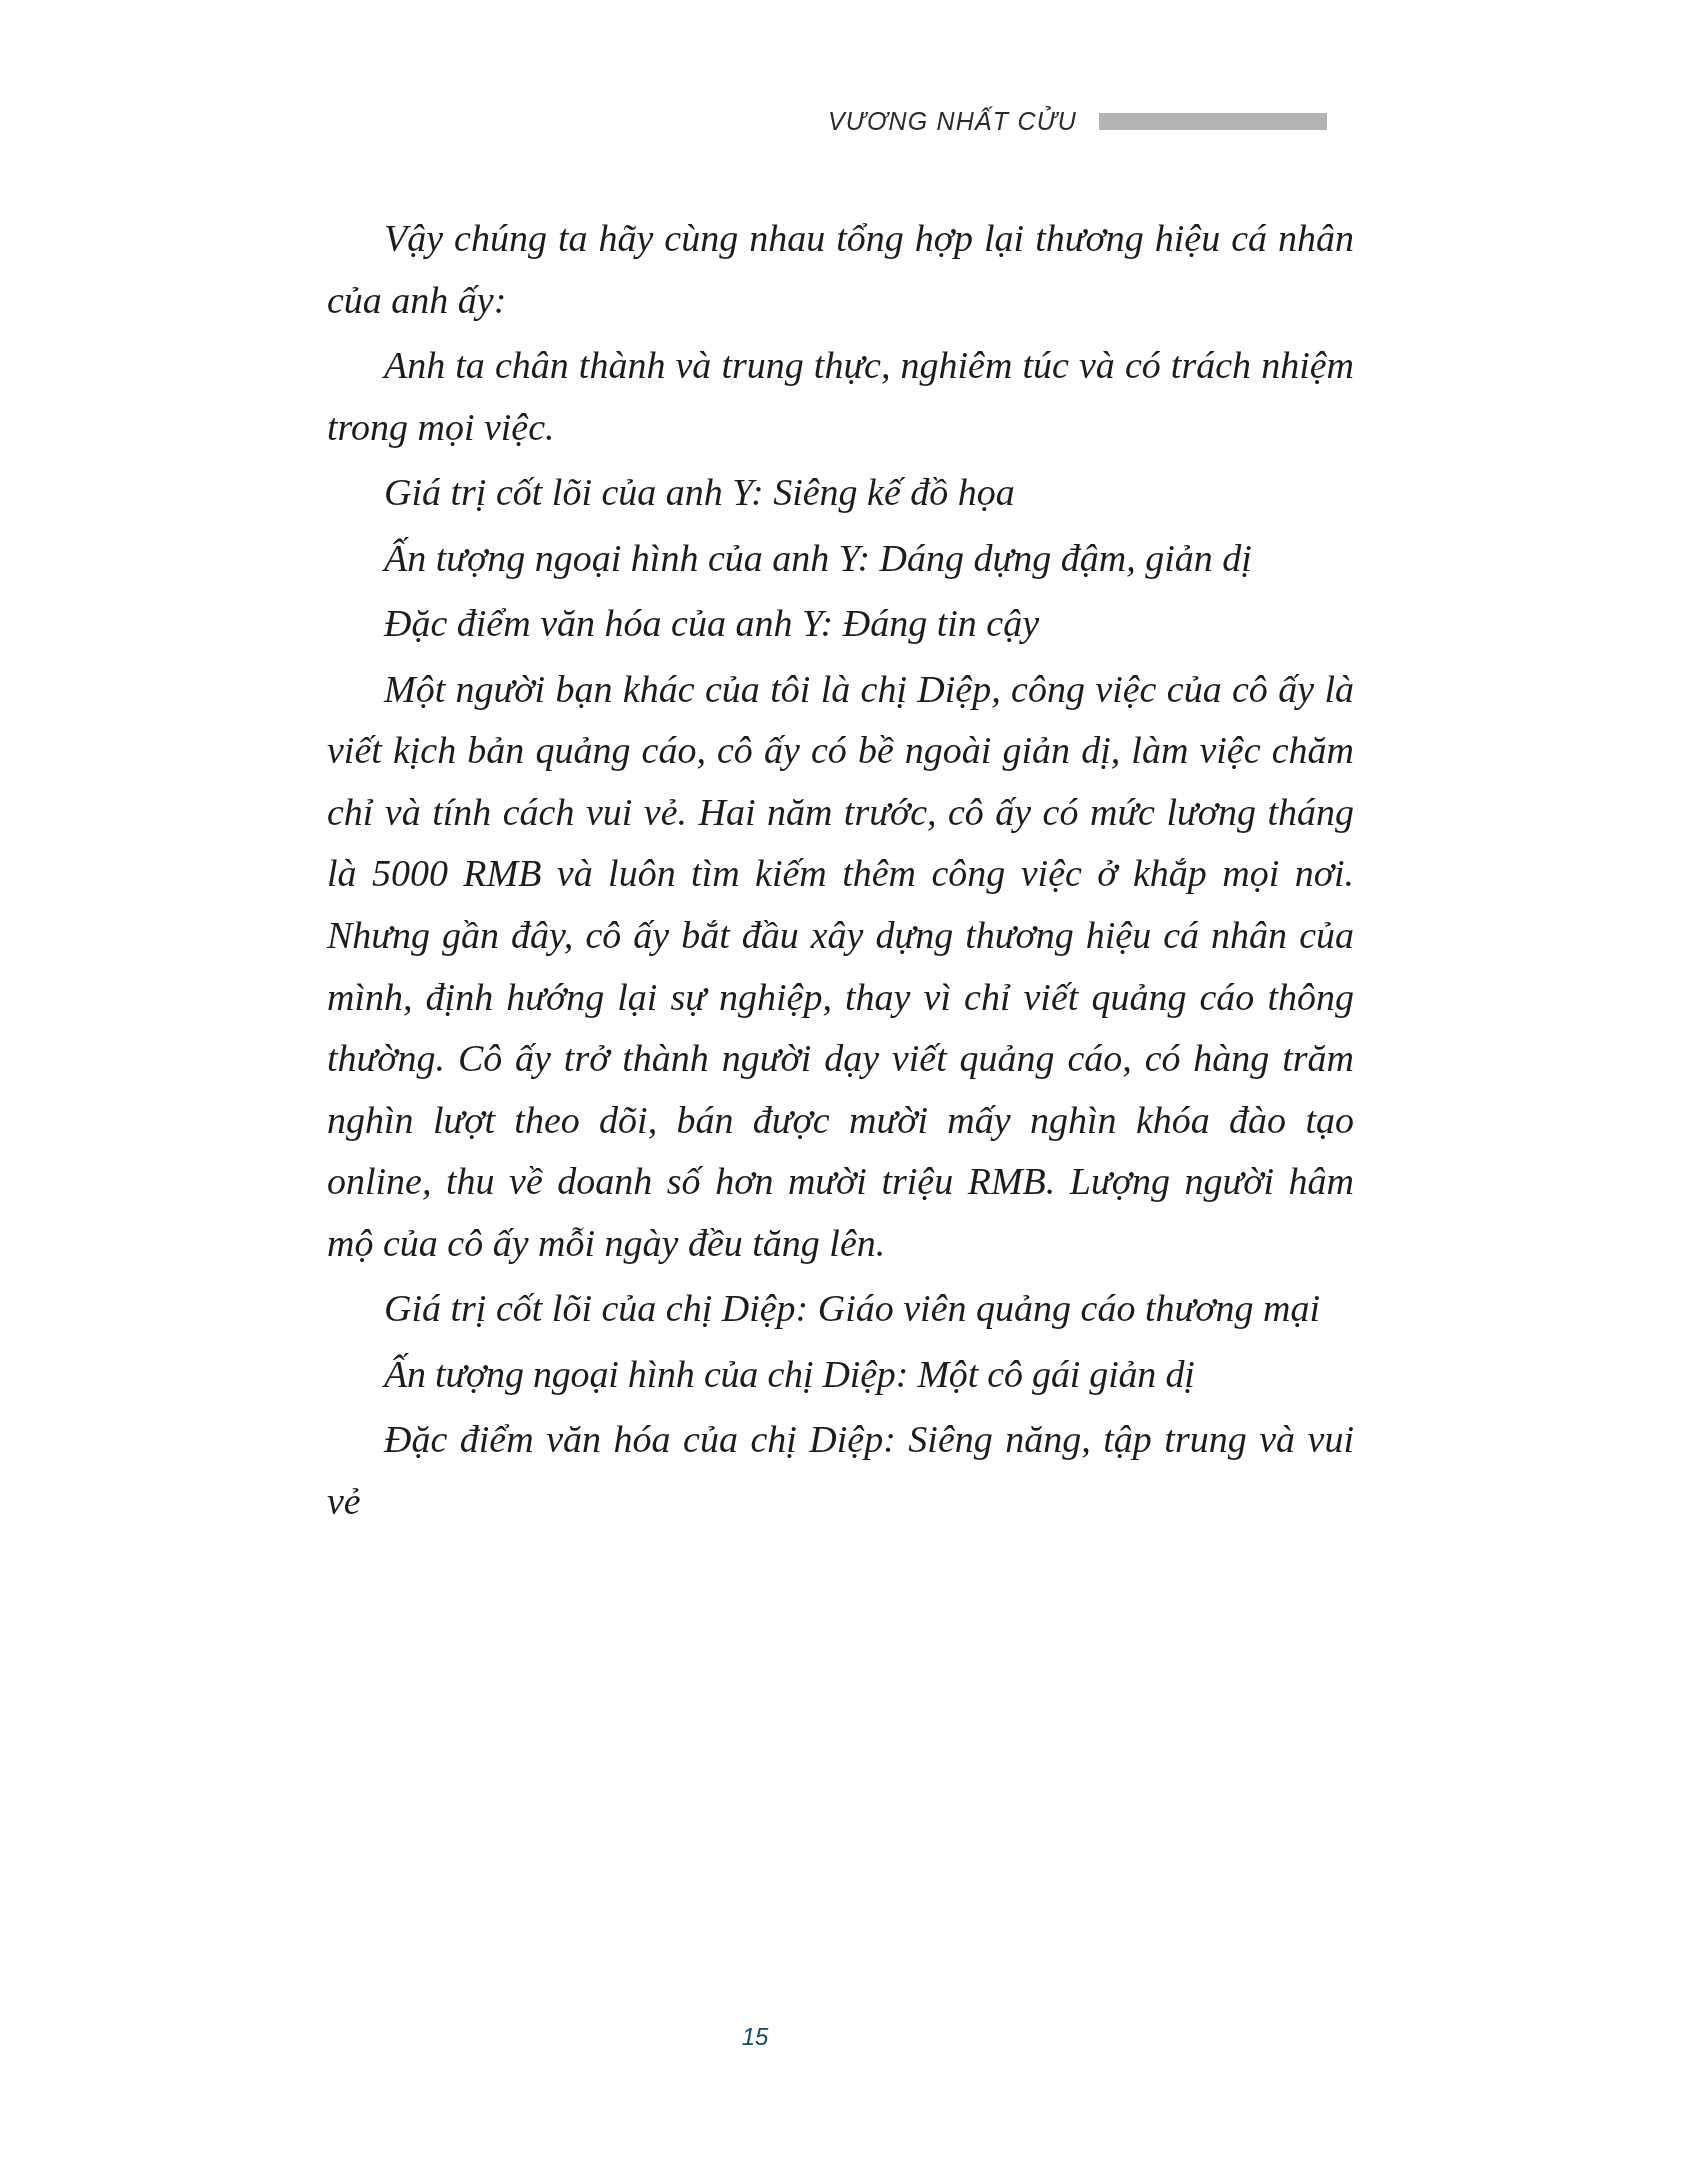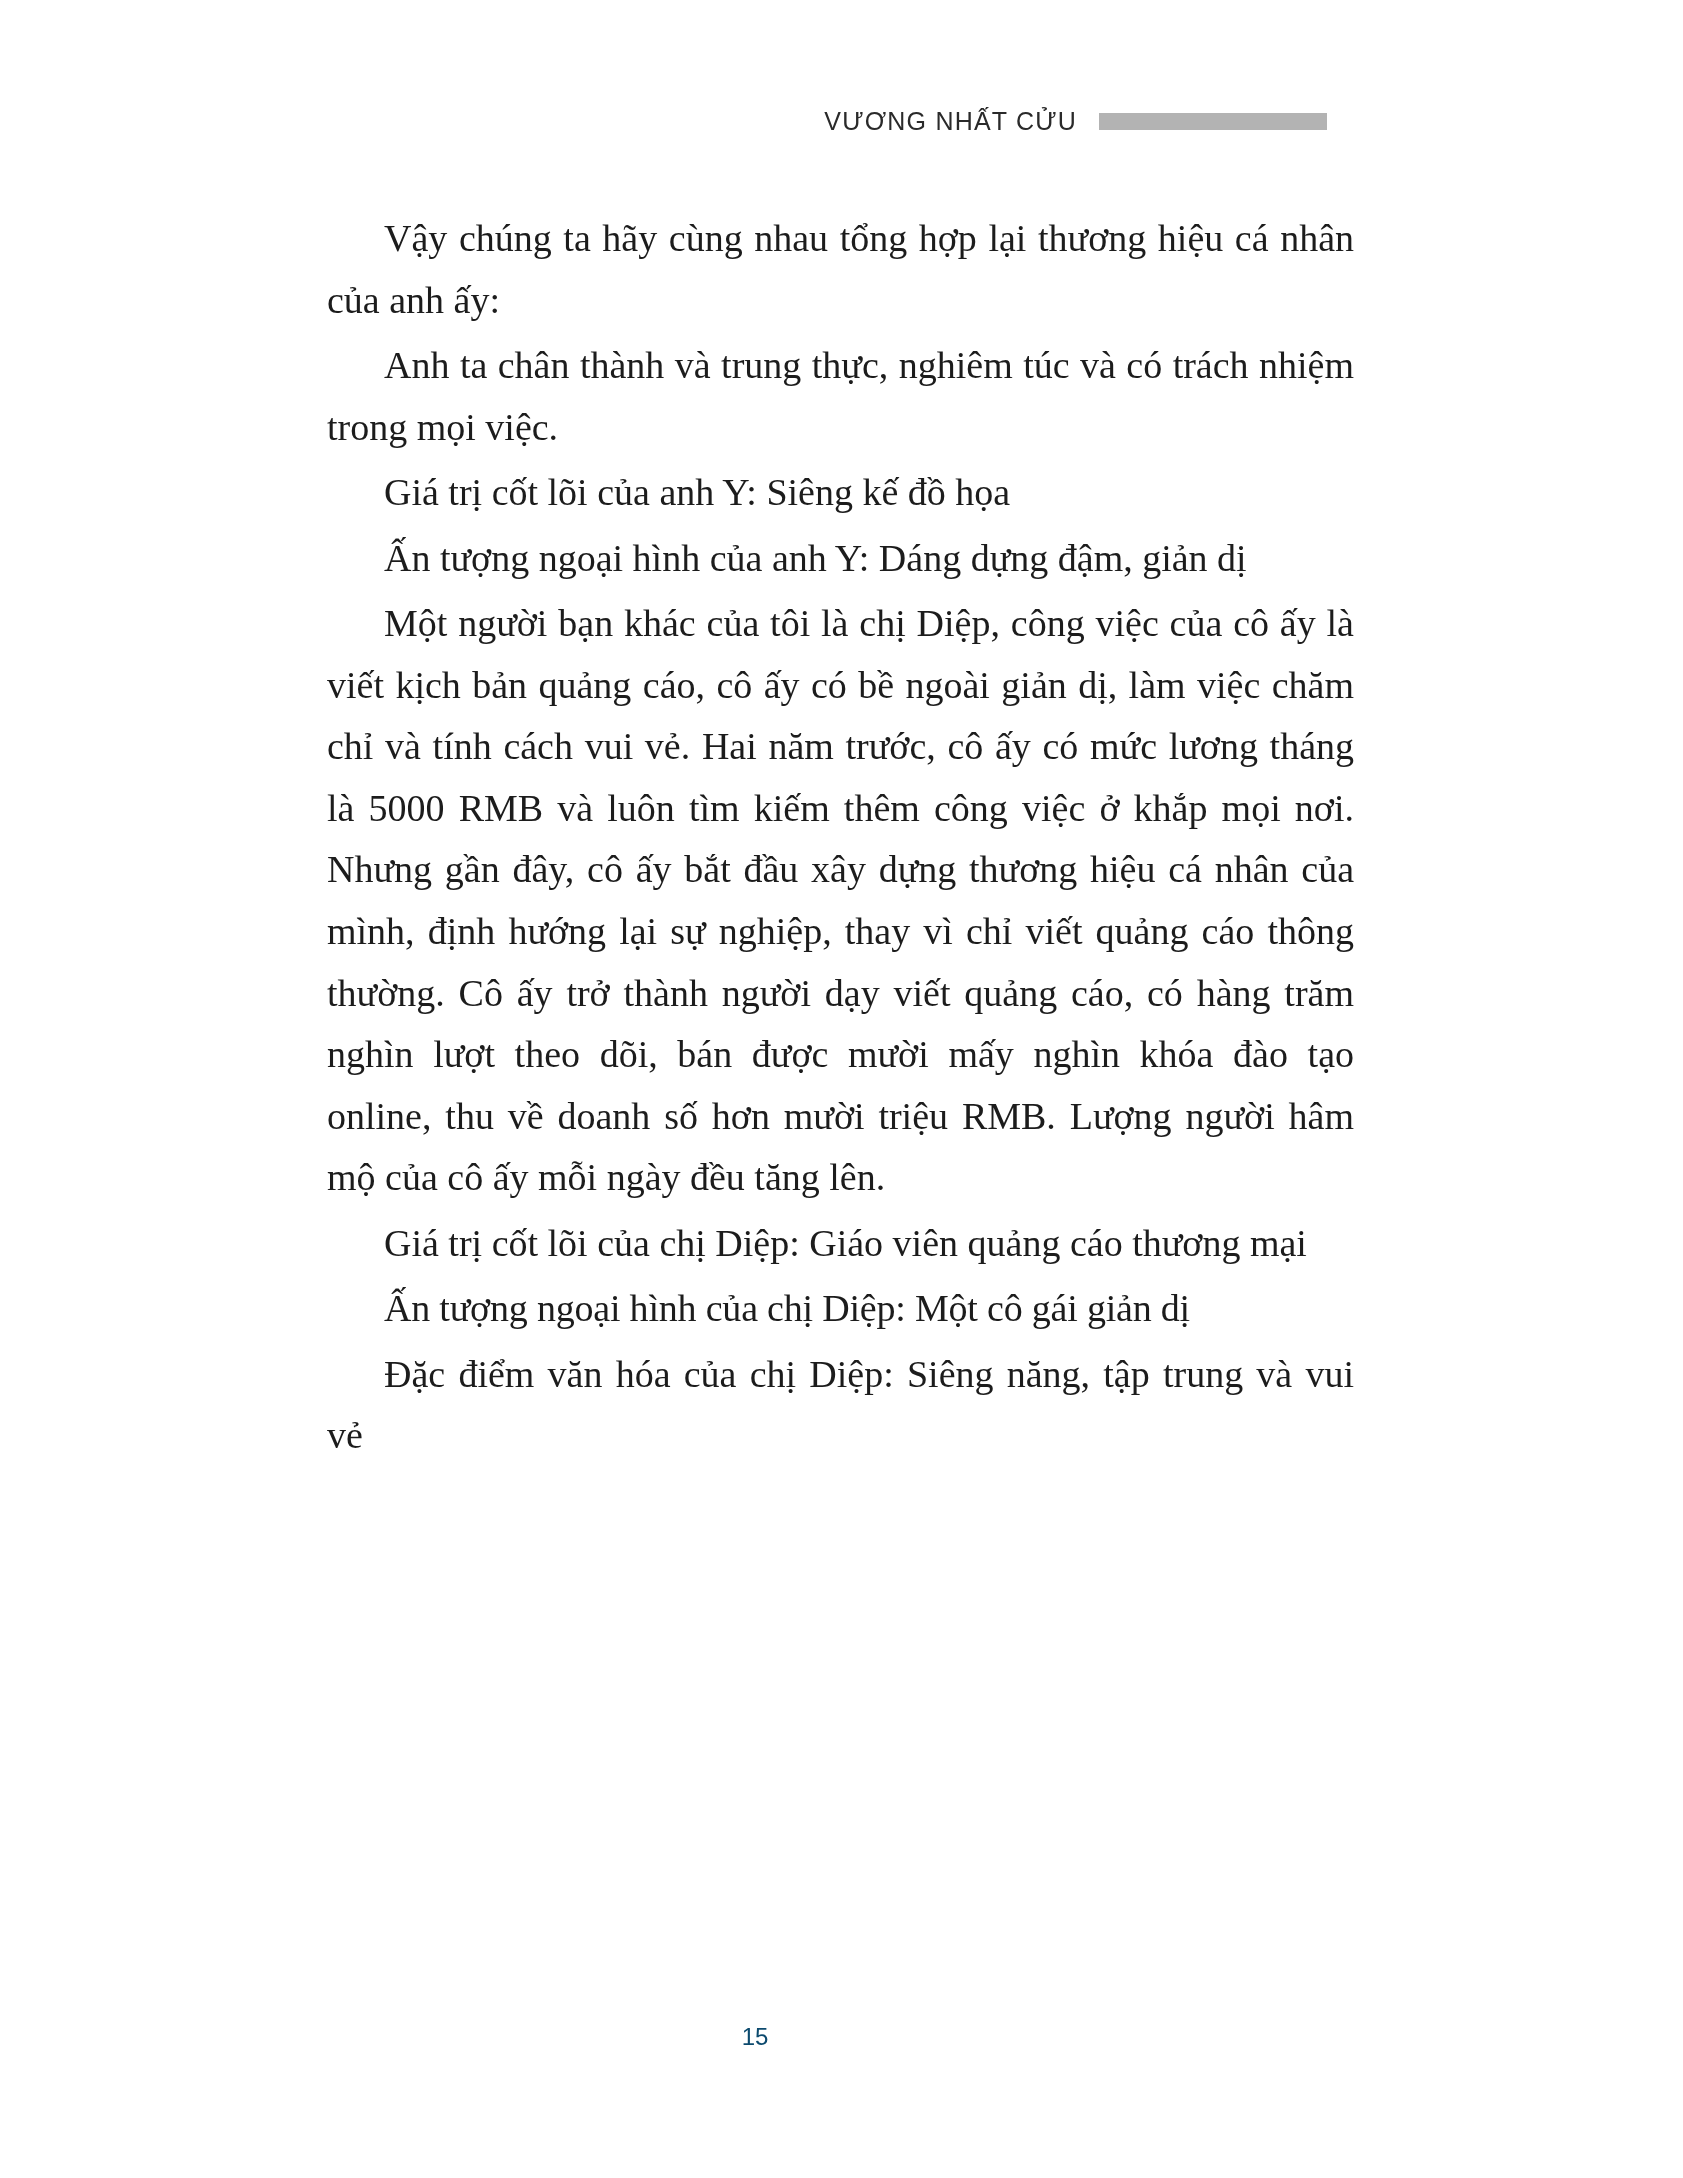--- a/index.html
+++ b/index.html
@@ -9,20 +9,21 @@
   }
   .page {
     position: relative;
     width: 1510px;
     height: 2178px;
     background: #ffffff;
     box-sizing: border-box;
     font-family: "Liberation Serif", serif;
     color: #1c1c1c;
     overflow: hidden;
+    font-style: italic;
   }
   
   .running-head {
     position: absolute;
     top: 107px;
     right: 183px;
     display: flex;
     align-items: center;
     gap: 22px;
   }
@@ -77,20 +78,21 @@
   <div class="running-head">
     <span class="rh-text">VƯƠNG NHẤT CỬU</span>
     <span class="rh-rule"></span>
   </div>
 
   <div class="content">
     <p>Vậy chúng ta hãy cùng nhau tổng hợp lại thương hiệu cá nhân của anh ấy:</p>
     <p>Anh ta chân thành và trung thực, nghiêm túc và có trách nhiệm trong mọi việc.</p>
     <p>Giá trị cốt lõi của anh Y: Siêng kế đồ họa</p>
     <p>Ấn tượng ngoại hình của anh Y: Dáng dựng đậm, giản dị</p>
+    <p>Đặc điểm văn hóa của anh Y: Đáng tin cậy</p>
     <p>Một người bạn khác của tôi là chị Diệp, công việc của cô ấy là viết kịch bản quảng cáo, cô ấy có bề ngoài giản dị, làm việc chăm chỉ và tính cách vui vẻ. Hai năm trước, cô ấy có mức lương tháng là 5000 RMB và luôn tìm kiếm thêm công việc ở khắp mọi nơi. Nhưng gần đây, cô ấy bắt đầu xây dựng thương hiệu cá nhân của mình, định hướng lại sự nghiệp, thay vì chỉ viết quảng cáo thông thường. Cô ấy trở thành người dạy viết quảng cáo, có hàng trăm nghìn lượt theo dõi, bán được mười mấy nghìn khóa đào tạo online, thu về doanh số hơn mười triệu RMB. Lượng người hâm mộ của cô ấy mỗi ngày đều tăng lên.</p>
     <p>Giá trị cốt lõi của chị Diệp: Giáo viên quảng cáo thương mại</p>
     <p class="tight">Ấn tượng ngoại hình của chị Diệp: Một cô gái giản dị</p>
     <p>Đặc điểm văn hóa của chị Diệp: Siêng năng, tập trung và vui vẻ</p>
   </div>
 
   <div class="folio">15</div>
 
 </div>
 

